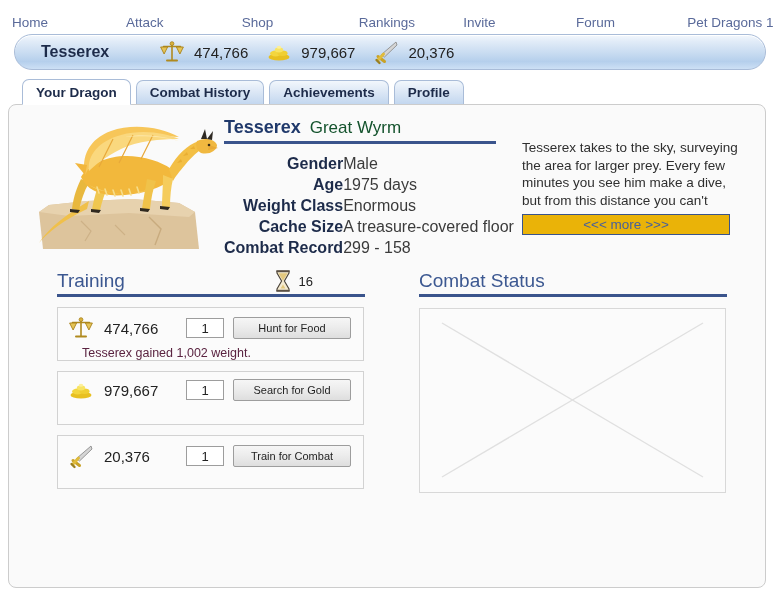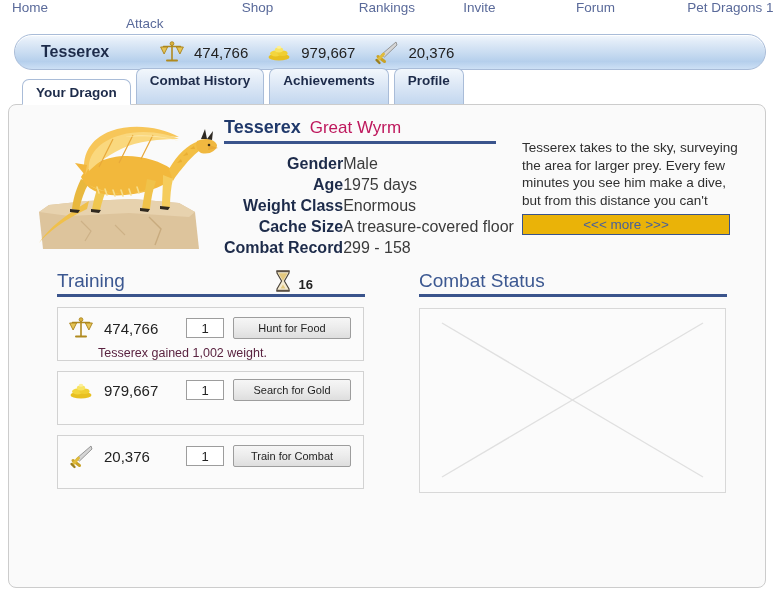--- a/index.html
+++ b/index.html
@@ -13,21 +13,21 @@
     font-family: "Liberation Sans", sans-serif;
     font-size: 13px;
     color: #333333;
     overflow: hidden;
   }
 
   
   .topnav {
     height: 30px;
     display: flex;
-    align-items: flex-start;
+    align-items: flex-end;
     padding-left: 6px;
     box-sizing: border-box;
     gap: 36px;
   }
   .topnav a {
     color: #5a6a9a;
     text-decoration: none;
     font-size: 13.5px;
     display: inline-block;
     text-align: left;
@@ -77,21 +77,21 @@
   
   .tabs {
     margin: 8px 0 0 22px;
     display: flex;
     align-items: flex-end;
     height: 26px;
     position: relative;
     z-index: 3;
   }
   .tab {
-    height: 36px;
+    height: 24px;
     line-height: 23px;
     padding: 0 13px;
     margin-right: 5px;
     font-size: 13.5px;
     font-weight: bold;
     color: #1d2b4a;
     border: 1px solid #a9bcd8;
     border-bottom: none;
     border-radius: 7px 7px 0 0;
     background: linear-gradient(to bottom, #f2f7fc 0%, #dde8f6 45%, #c3d7ef 100%);
@@ -144,21 +144,21 @@
     width: 272px;
   }
   .title-name {
     font-size: 18px;
     font-weight: bold;
     color: #20396b;
     margin-right: 9px;
   }
   .title-species {
     font-size: 17px;
-    color: #be185d;
+    color: #14532d;
   }
   table.stats {
     border-collapse: collapse;
     margin-top: 9px;
     font-size: 16px;
   }
   table.stats td { padding: 1.5px 0; vertical-align: top; }
   td.lbl {
     font-weight: bold;
     color: #1d2b4a;
@@ -208,24 +208,23 @@
     border-bottom: 3px solid #3a548c;
     padding-bottom: 2px;
     width: 308px;
   }
   .sec-title {
     font-size: 19px;
     color: #3c5891;
   }
   .hourglass-wrap {
     display: flex;
-    align-items: flex-end;
+    align-items: center;
     margin-left: auto;
     padding-right: 52px;
-    font-weight: bold;
   }
   .hg-count {
     font-size: 13px;
     color: #222;
     margin-left: 8px;
   }
 
   .train-box {
     width: 307px;
     border: 1px solid #d2d2d2;
@@ -263,21 +262,21 @@
     border-radius: 2px;
     background: linear-gradient(to bottom, #f6f6f6 0%, #ececec 48%, #dedede 100%);
     font-size: 11px;
     font-family: "Liberation Sans", sans-serif;
     color: #1f1f1f;
     cursor: pointer;
     box-sizing: border-box;
   }
   .train-msg {
     margin-top: 5px;
-    margin-left: 30px;
+    margin-left: 14px;
     font-size: 12.5px;
     color: #5a2340;
   }
 
   .combat-box {
     width: 307px;
     height: 185px;
     margin-top: 11px;
     border: 1px solid #d8d8d8;
     background: #fbfbfb;

